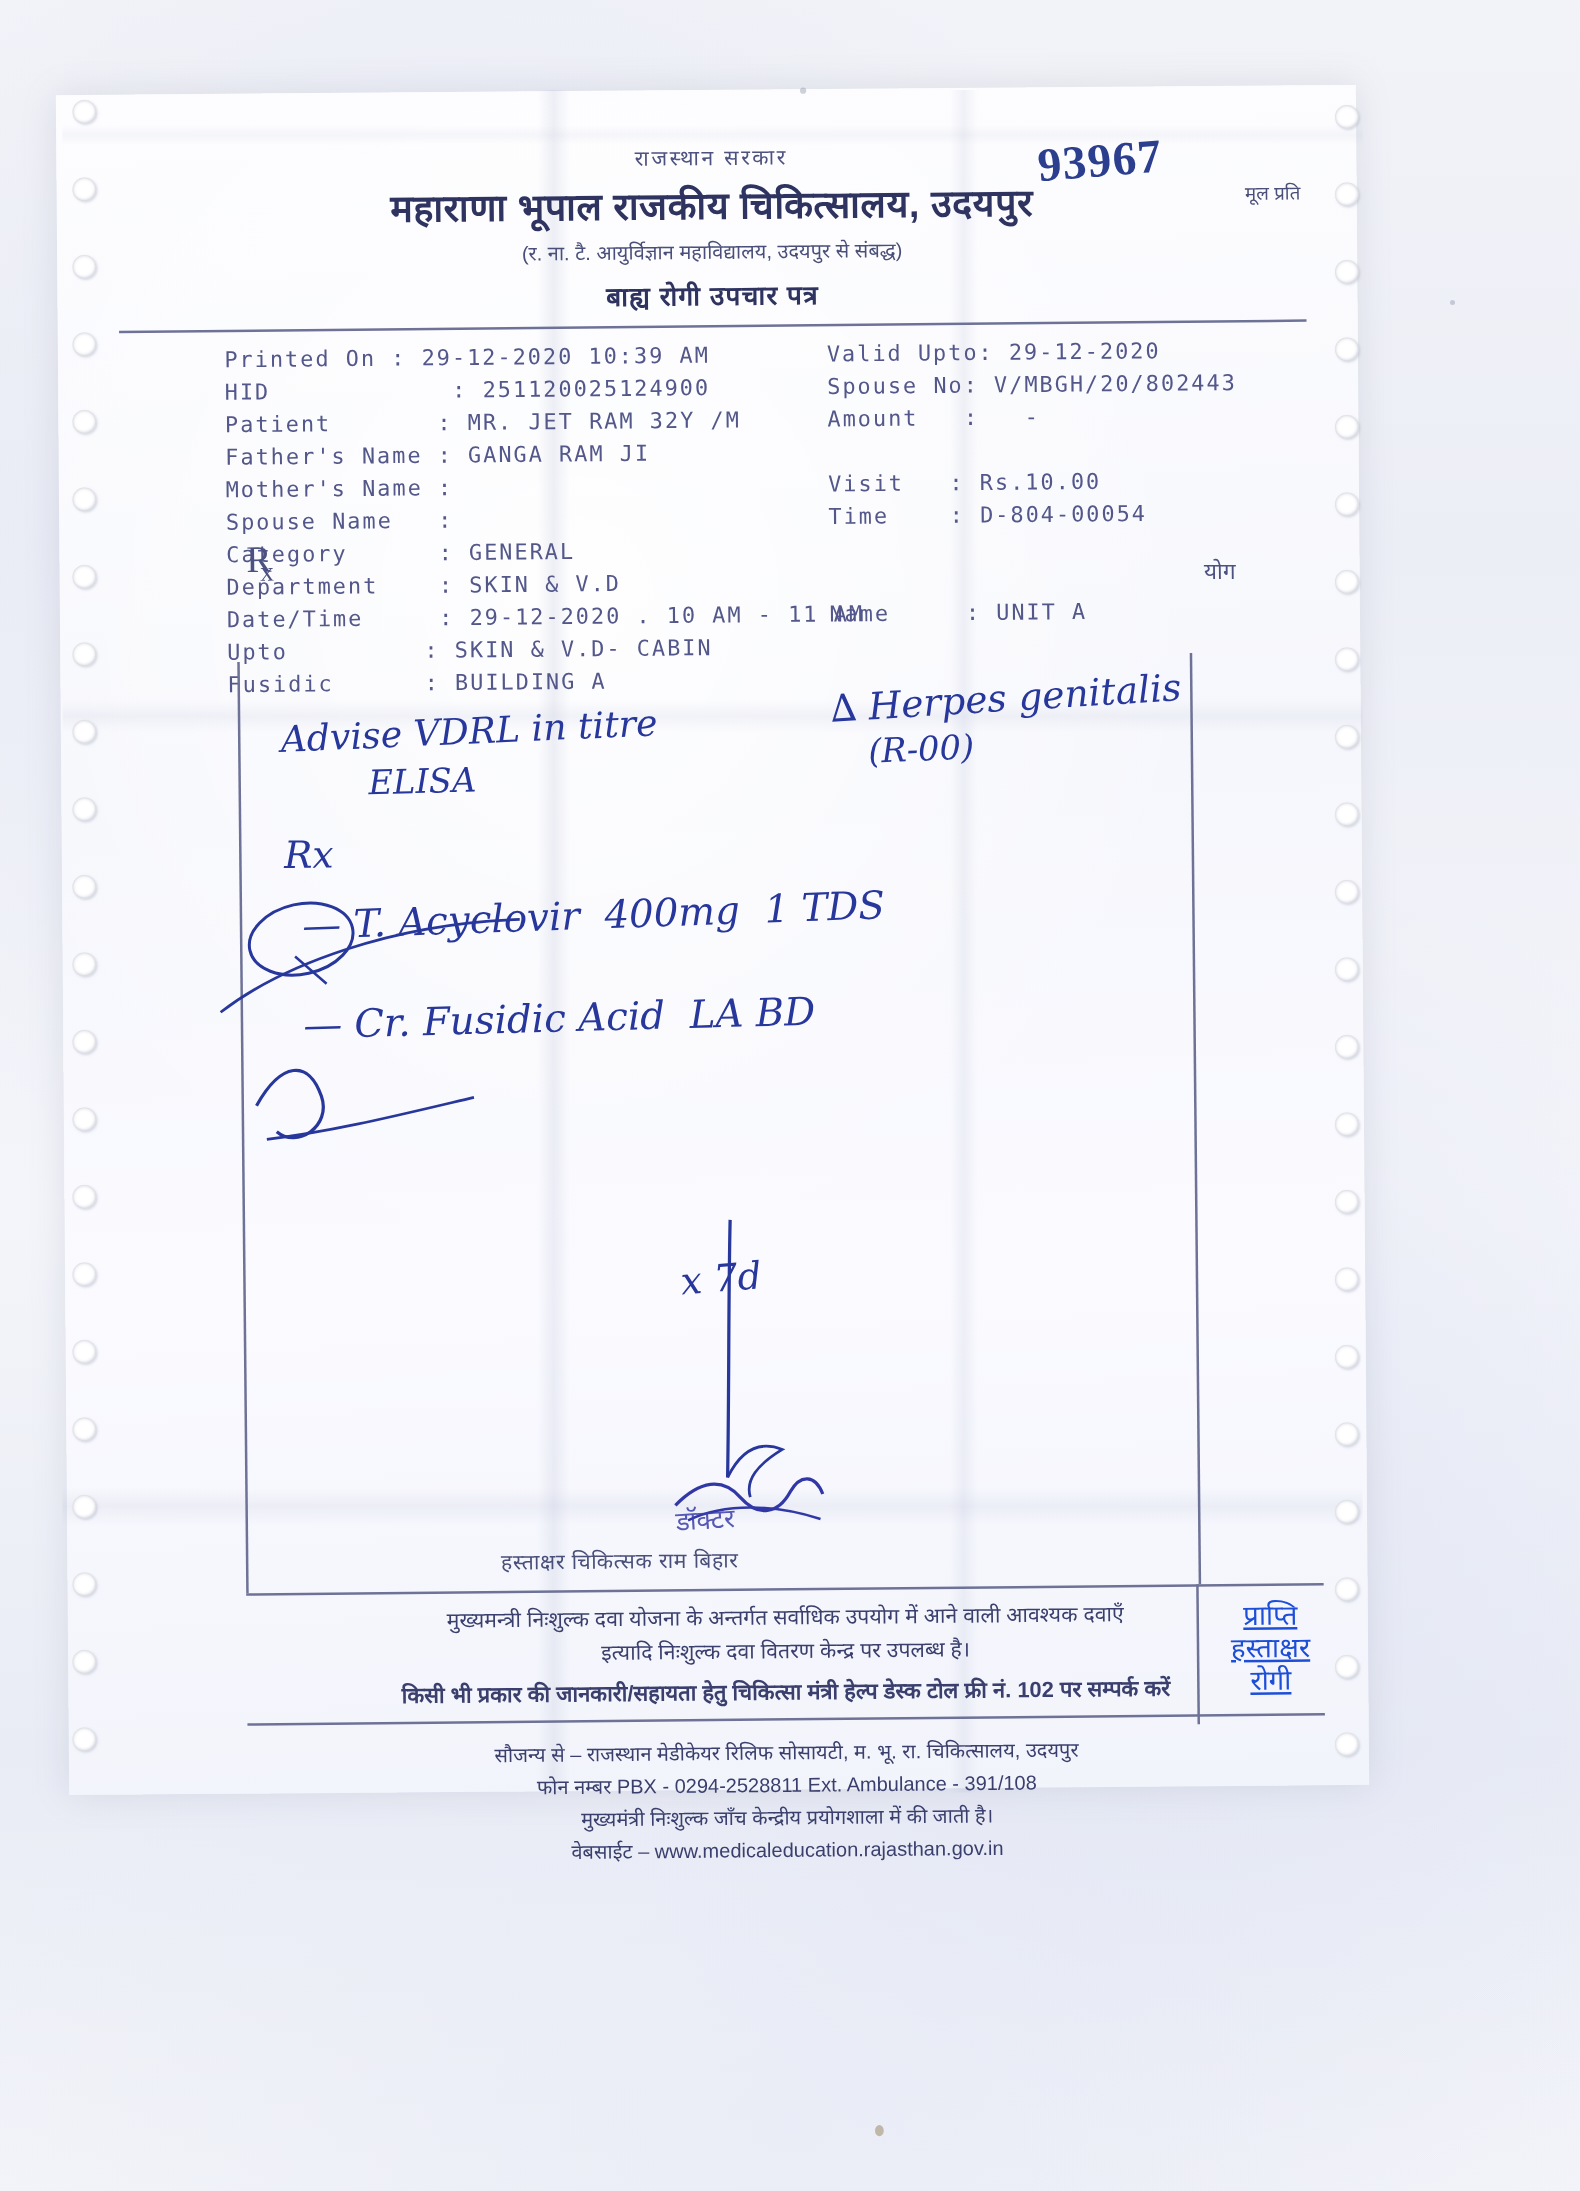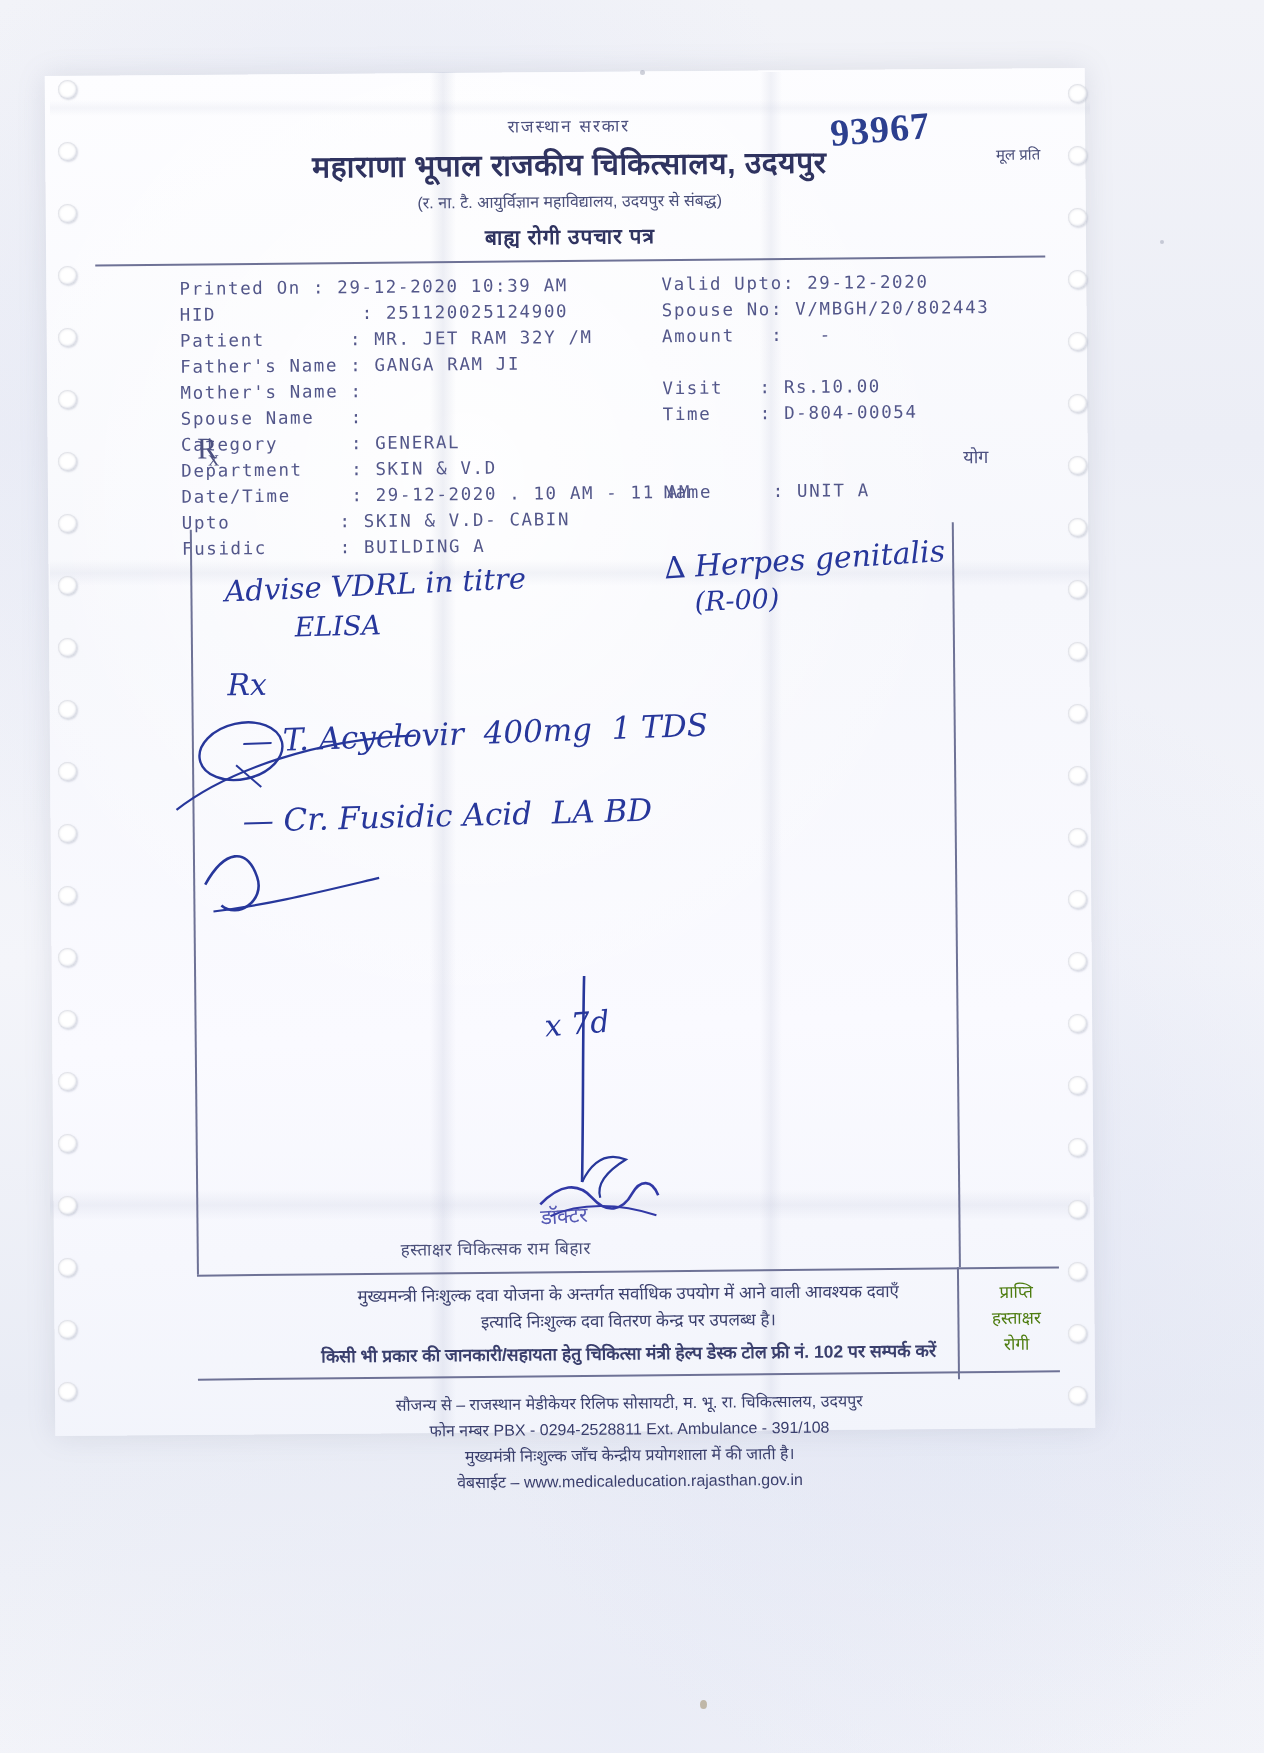--- a/index.html
+++ b/index.html
@@ -177,23 +177,24 @@
     color: #3a3f6d;
   }
   #footer .f1 { font-size: 17px; line-height: 27px; }
   #footer .f2 { font-size: 17.5px; font-weight: bold; margin-top: 6px; }
   #prapti {
     position: absolute;
     left: 868px;
     top: 1188px;
     width: 94px;
     text-align: center;
-    font-size: 17px;
+    font-size: 22px;
     line-height: 26px;
-    color: #4d7c0f;
+    color: #1d4ed8;
+    text-decoration: underline;
   }
   #footer-vline {
     position: absolute;
     left: 856px;
     top: 1175px;
     width: 0;
     height: 112px;
     border-left: 2px solid #6e7296;
   }
   #credits {

